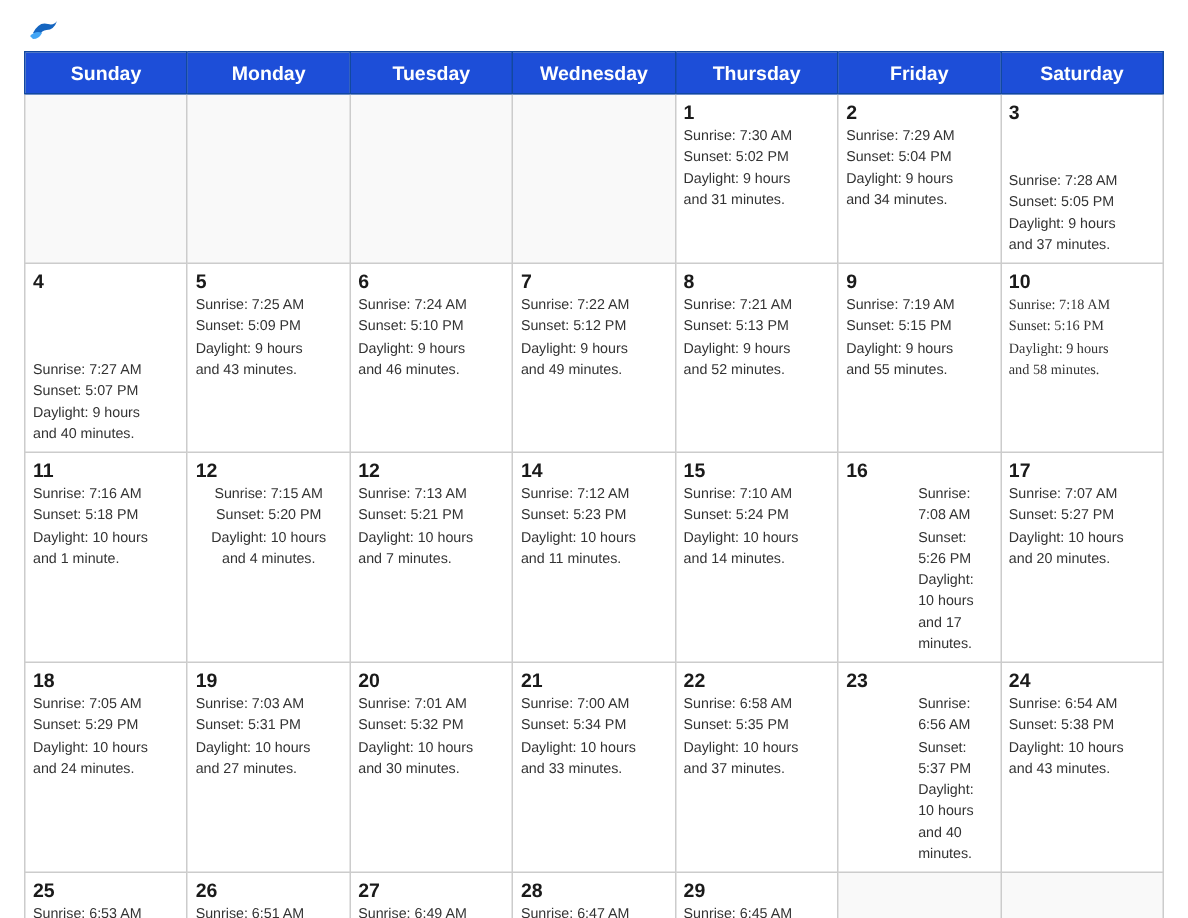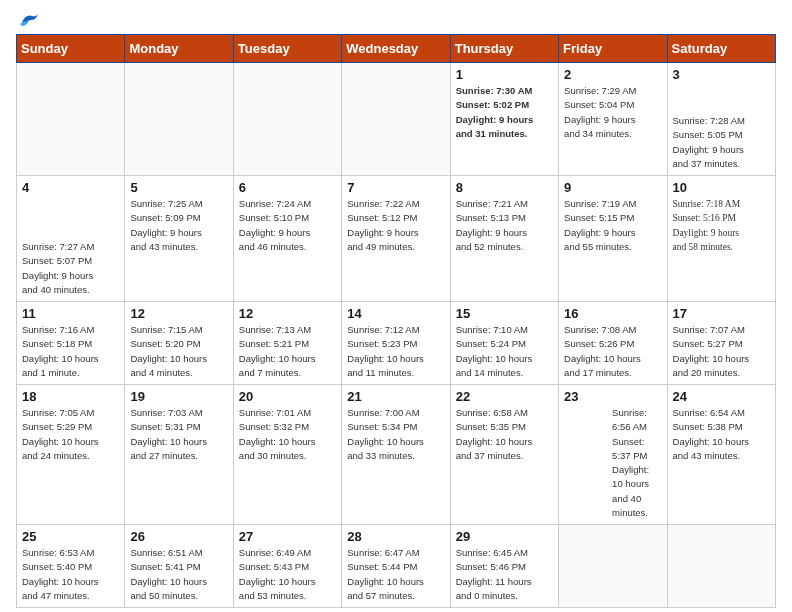--- a/index.html
+++ b/index.html
@@ -34,26 +34,26 @@
       font-size: 15px;
       color: #444;
       margin-top: 2px;
     }
     .calendar {
       width: 100%;
       border-collapse: collapse;
       border: 1px solid #ccc;
     }
     .calendar th {
-      background-color: #c2410c;
+      background-color: #1d4ed8;
       color: #fff;
       font-size: 13px;
       font-weight: bold;
       padding: 6px 4px;
-      text-align: left;
+      text-align: center;
       border: 1px solid #1248a0;
     }
     .calendar td {
       vertical-align: top;
       border: 1px solid #ccc;
       padding: 4px 5px;
       font-size: 10px;
       color: #333;
       width: calc(100% / 7);
       min-height: 80px;
@@ -108,21 +108,21 @@
       </tr>
   </thead>
   <tbody id="calendar-body">
   <tr>
         <td class="empty"></td>
         <td class="empty"></td>
         <td class="empty"></td>
         <td class="empty"></td>
         <td>
           <span class="day-number">1</span>
-          <div class="day-info" style="white-space: pre-line; font-weight: bold;">Sunrise: 7:30 AM
+          <div class="day-info" style="white-space: pre-line;">Sunrise: 7:30 AM
 Sunset: 5:02 PM
 Daylight: 9 hours
 and 31 minutes.</div>
         </td>
         <td>
           <span class="day-number">2</span>
           <div class="day-info" style="white-space: pre-line;">Sunrise: 7:29 AM
 Sunset: 5:04 PM
 Daylight: 9 hours
 and 34 minutes.</div>
@@ -189,21 +189,21 @@
       <tr>
         <td>
           <span class="day-number">11</span>
           <div class="day-info" style="white-space: pre-line;">Sunrise: 7:16 AM
 Sunset: 5:18 PM
 Daylight: 10 hours
 and 1 minute.</div>
         </td>
         <td>
           <span class="day-number">12</span>
-          <div class="day-info" style="white-space: pre-line;">Sunrise: 7:15 AM
+          <div class="day-info" style="white-space: pre-line; text-align: center;">Sunrise: 7:15 AM
 Sunset: 5:20 PM
 Daylight: 10 hours
 and 4 minutes.</div>
         </td>
         <td>
           <span class="day-number">12</span>
           <div class="day-info" style="white-space: pre-line;">Sunrise: 7:13 AM
 Sunset: 5:21 PM
 Daylight: 10 hours
 and 7 minutes.</div>
@@ -217,21 +217,21 @@
         </td>
         <td>
           <span class="day-number">15</span>
           <div class="day-info" style="white-space: pre-line;">Sunrise: 7:10 AM
 Sunset: 5:24 PM
 Daylight: 10 hours
 and 14 minutes.</div>
         </td>
         <td>
           <span class="day-number">16</span>
-          <div class="day-info" style="white-space: pre-line;">Sunrise: 7:08 AM
+          <div class="day-info" style="white-space: pre-line; margin-left: 48px;">Sunrise: 7:08 AM
 Sunset: 5:26 PM
 Daylight: 10 hours
 and 17 minutes.</div>
         </td>
         <td>
           <span class="day-number">17</span>
           <div class="day-info" style="white-space: pre-line;">Sunrise: 7:07 AM
 Sunset: 5:27 PM
 Daylight: 10 hours
 and 20 minutes.</div>

